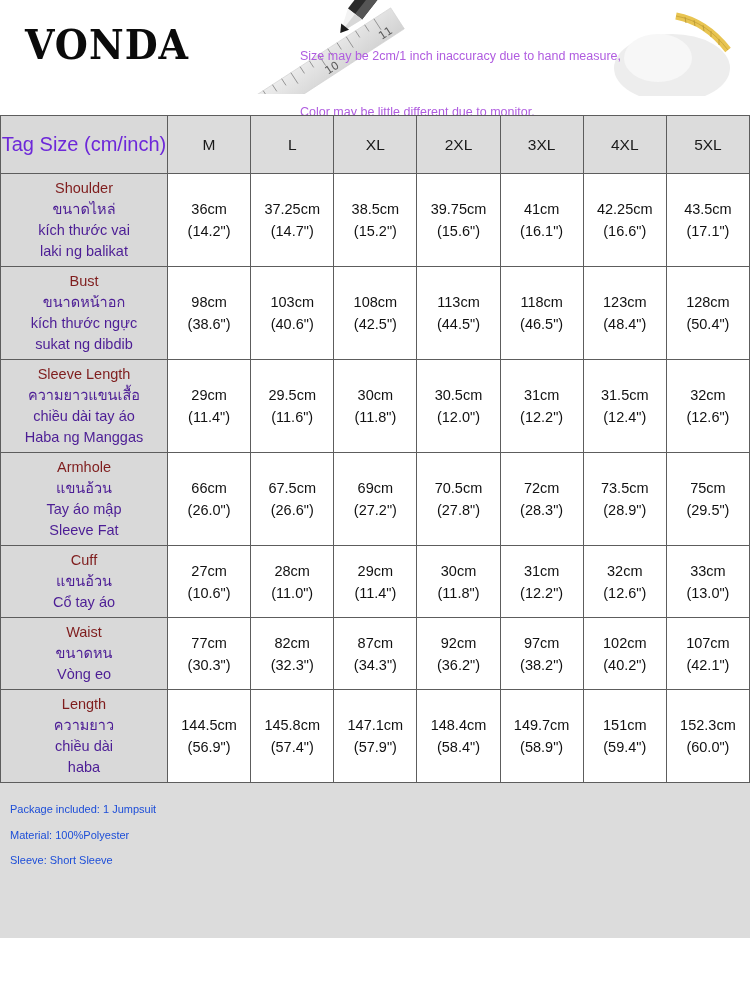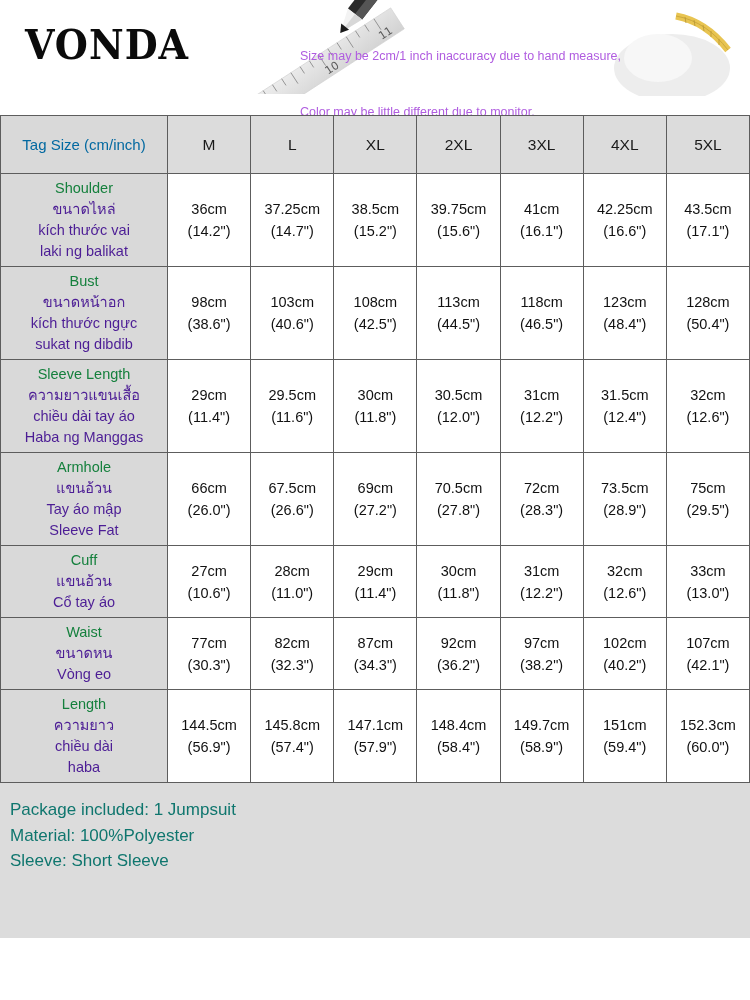--- a/index.html
+++ b/index.html
@@ -81,29 +81,29 @@
     height: 57px;
     font-size: 15.5px;
     color: #1a1a1a;
     font-weight: 400;
   }
   td.label-col {
     background: #d9d9d9;
     width: 166px;
   }
   .hdr-row td.label-col {
-    color: #0369a1;
-    font-size: 15px;
+    color: #6d28d9;
+    font-size: 20px;
   }
   .row-label {
     line-height: 21px;
     padding: 4px 2px;
   }
   .row-label .en {
-    color: #15803d;
+    color: #7f1d1d;
     font-size: 14.5px;
     display: block;
   }
   .row-label .loc {
     color: #4c1d95;
     font-size: 14.5px;
     display: block;
   }
   td.val {
     background: #ffffff;
@@ -117,23 +117,23 @@
 
   
   .footer {
     background: #dcdcdc;
     width: 750px;
     box-sizing: border-box;
     padding: 14px 10px 12px 10px;
     height: 155px;
   }
   .footer-line {
-    font-size: 17px;
+    font-size: 11px;
     line-height: 25.5px;
-    color: #0f766e;
+    color: #1d4ed8;
   }
 </style>
 </head>
 <body>
 
 <div class="banner">
 
   <div class="brand">VONDA</div>
 
   <svg class="art" viewBox="0 0 300 100">

